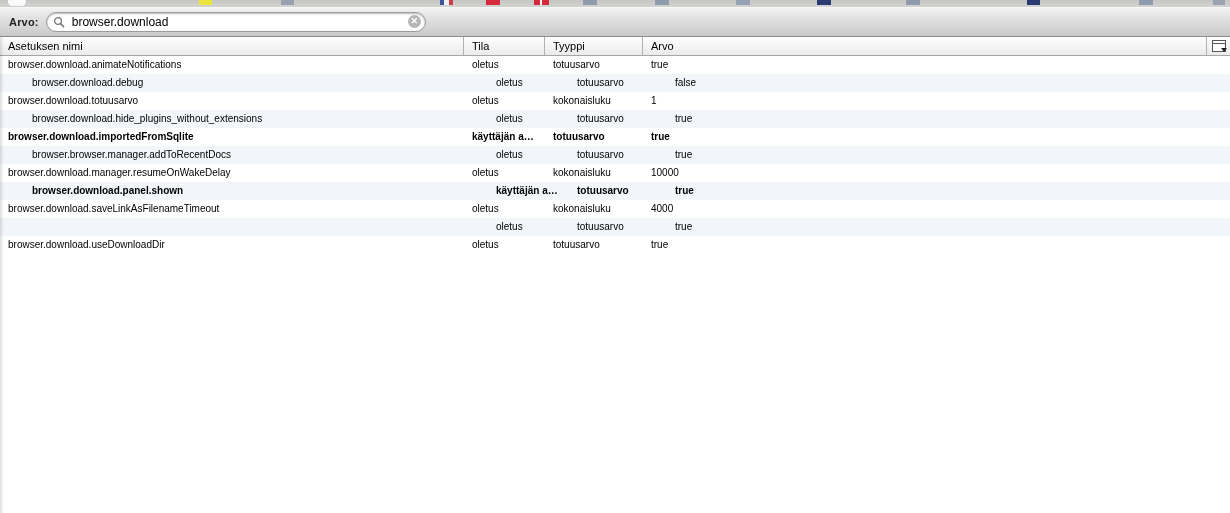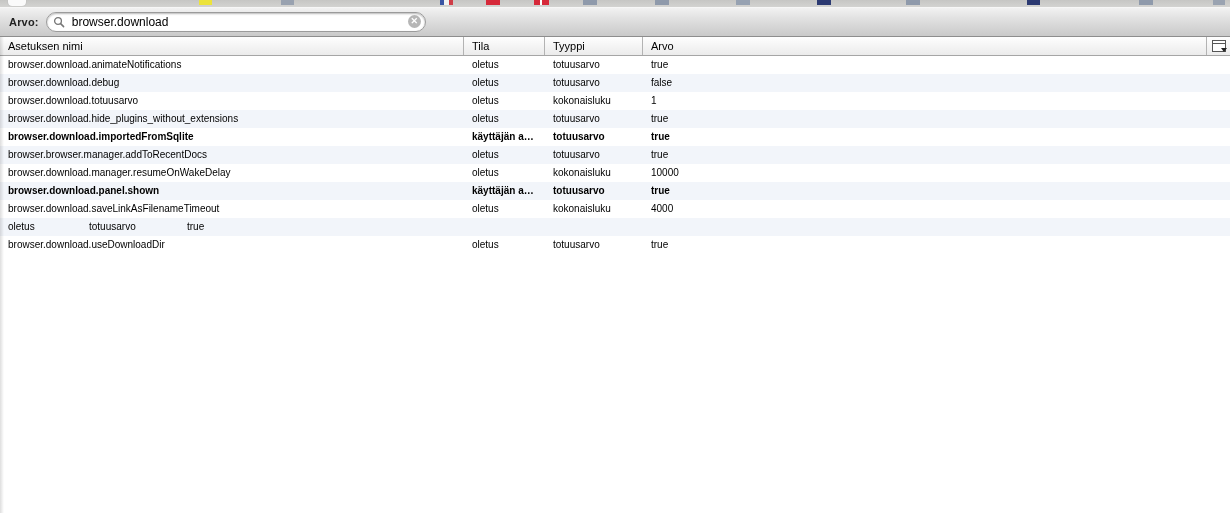--- a/index.html
+++ b/index.html
@@ -34,21 +34,21 @@
   .h-tyyppi{width:98px;}
   .h-arvo{width:563px;}
   .h-picker{flex:1;border-left:1px solid #b3b3b3;display:flex;justify-content:center;padding-left:0;}
   .picker-icon{position:relative;width:12px;height:10px;border:1px solid #555;background:#fdfdfd;margin-top:3px;}
   .picker-icon::before{content:"";position:absolute;left:0;right:0;top:2px;border-top:1px solid #555;}
   .picker-icon::after{content:"";position:absolute;right:-2px;bottom:-4px;
     border:3px solid transparent;border-top:4px solid #222;}
   
   .grid-body{font-size:10px;color:#000;}
   .row{display:flex;height:18px;line-height:18px;background:#fff;}
-  .row.alt{background:#f2f5fa;}
+  .row.alt{background:#f2f5fa;justify-content:flex-end;}
   .row.bold{font-weight:bold;}
   .cell{box-sizing:border-box;padding-left:8px;white-space:nowrap;overflow:hidden;}
   .c-name{width:464px;}
   .c-tila{width:81px;}
   .c-tyyppi{width:98px;}
   .c-arvo{width:563px;}
   
   .screen::after{content:"";position:absolute;left:0;top:37px;bottom:0;width:4px;
     background:linear-gradient(90deg,rgba(0,0,0,.13),rgba(0,0,0,0));pointer-events:none;}
 </style>

